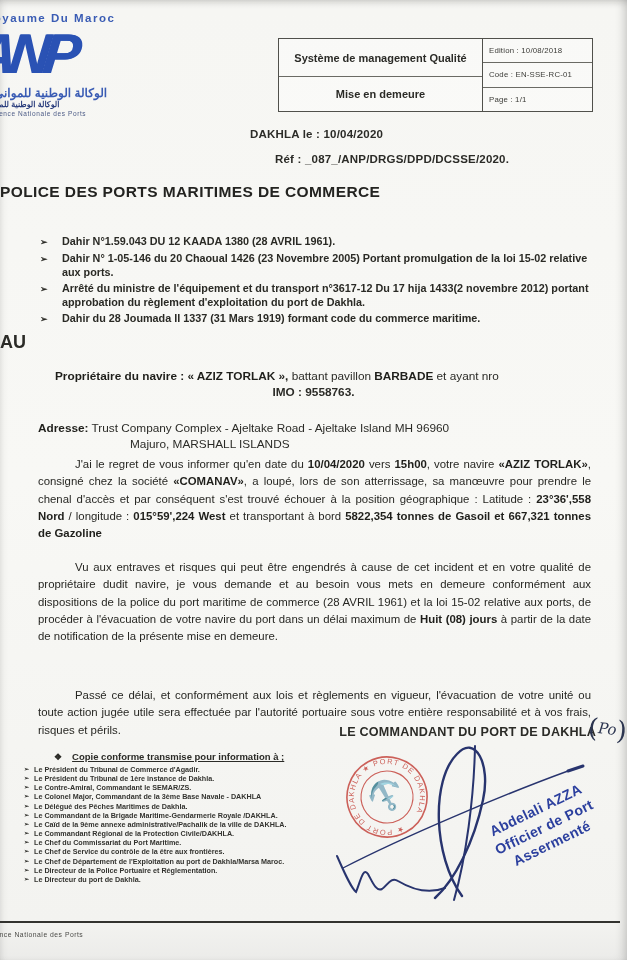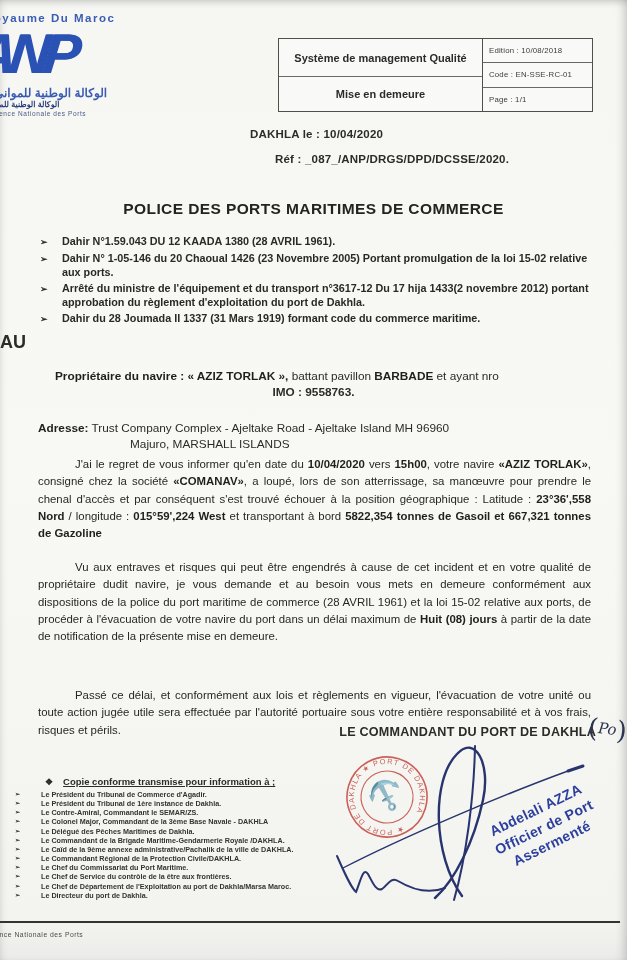--- a/index.html
+++ b/index.html
@@ -22,21 +22,21 @@
   .qms-left{width:203px;border-right:1.2px solid #50504b;display:flex;flex-direction:column;}
   .qms-left .r1{height:37px;border-bottom:1px solid #6a6a64;display:flex;align-items:center;justify-content:center;font-weight:bold;font-size:11px;}
   .qms-left .r2{flex:1;display:flex;align-items:center;justify-content:center;font-weight:bold;font-size:11px;}
   .qms-right{flex:1;display:flex;flex-direction:column;justify-content:center;}
   .qms-right .rr{flex:1;display:flex;align-items:center;padding-left:6px;font-size:7.8px;color:#3c3c38;letter-spacing:.2px;}
   .qms-right .rr + .rr{border-top:1px solid #6a6a64;}
   
   .place-date{left:250px;top:128px;font-size:11.5px;font-weight:bold;letter-spacing:.2px;}
   .reference{left:227px;top:153px;font-size:11.5px;font-weight:bold;letter-spacing:.2px;padding-left:48px;}
   
-  .doc-title{left:0;top:200px;width:100%;text-align:center;font-size:15.5px;font-weight:bold;letter-spacing:.4px;color:#232320;}
+  .doc-title{left:0;top:183px;width:100%;text-align:left;font-size:15.5px;font-weight:bold;letter-spacing:.4px;color:#232320;}
   
   .legal{left:40px;top:234px;width:556px;font-size:10.8px;line-height:14.6px;color:#2a2a25;font-weight:600;}
   .legal li{list-style:none;display:flex;margin-bottom:1px;}
   .legal .mk{width:22px;flex:0 0 22px;font-size:9px;padding-top:1px;}
   .salutation{left:0;top:332px;width:100%;text-align:left;font-weight:bold;font-size:18px;}
   
   .owner{left:55px;top:368px;width:530px;font-size:11.8px;line-height:16px;}
   .owner-l2{left:0;top:385px;width:100%;text-align:center;font-weight:bold;font-size:11.8px;}
   .addr{left:38px;top:420px;width:540px;font-size:11.8px;line-height:16px;}
   .addr-l2{left:130px;top:437px;font-size:11.8px;font-weight:400;}
@@ -45,26 +45,26 @@
   .p1{left:38px;top:456px;}
   .p2{left:38px;top:559px;}
   .p3{left:38px;top:687px;}
   .para b,.owner b,.addr b{font-weight:bold;color:#1f1f1b;}
   
   .cmdt{left:0;top:725px;width:596px;text-align:right;font-weight:bold;font-size:12.6px;letter-spacing:.2px;}
   .po-note{left:588px;top:714px;font-size:15px;color:#2c3550;transform:rotate(6deg);font-family:"DejaVu Serif",serif;font-style:italic;}
   .po-note .par{font-size:26px;font-style:normal;vertical-align:-4px;}
   .officer-stamp{left:449px;top:799px;width:190px;transform:rotate(-26deg);color:#2b3f9e;font-weight:bold;font-size:14.2px;line-height:1.32;text-align:center;letter-spacing:.3px;}
   
-  .cc{left:15px;top:751px;width:335px;margin-top:25px;}
+  .cc{left:24px;top:751px;width:335px;}
   .cc-header{font-size:9.5px;font-weight:bold;margin-left:30px;}
   .cc-header .hm{margin-right:10px;font-size:9px;text-decoration:none;display:inline-block;}
   .cc-header .ht{text-decoration:underline;}
   .cc ul{margin:3px 0 0 0;padding:0;}
-  .cc li{list-style:none;display:flex;font-size:7.2px;line-height:9.15px;color:#33332f;font-weight:600;gap:16px;}
+  .cc li{list-style:none;display:flex;font-size:7.2px;line-height:9.15px;color:#33332f;font-weight:600;}
   .cc .mk{width:10px;flex:0 0 10px;font-size:6px;}
   
   .bottom-rule{left:0;top:921px;width:620px;height:2px;background:#33332f;}
   .footer-text{left:-14px;top:931px;font-size:6.8px;color:#4b4b47;letter-spacing:.5px;}
   .sig-svg{left:325px;top:738px;}
   .stamp-svg{left:331px;top:741px;opacity:.85;}
 </style>
 </head>
 <body>
 
@@ -200,20 +200,24 @@
       <li>
           <span class="mk">➢</span>
           <span>Le Chef de Service du contrôle de la être aux frontières.</span>
         </li>
       <li>
           <span class="mk">➢</span>
           <span>Le Chef de Département de l'Exploitation au port de Dakhla/Marsa Maroc.</span>
         </li>
       <li>
           <span class="mk">➢</span>
+          <span>Le Directeur de la Police Portuaire et Réglementation.</span>
+        </li>
+      <li>
+          <span class="mk">➢</span>
           <span>Le Directeur du port de Dakhla.</span>
         </li>
     </ul>
   </div>
 
   <div class="abs bottom-rule"></div>
   <div class="abs footer-text">Agence Nationale des Ports</div>
 
 </div>
 

